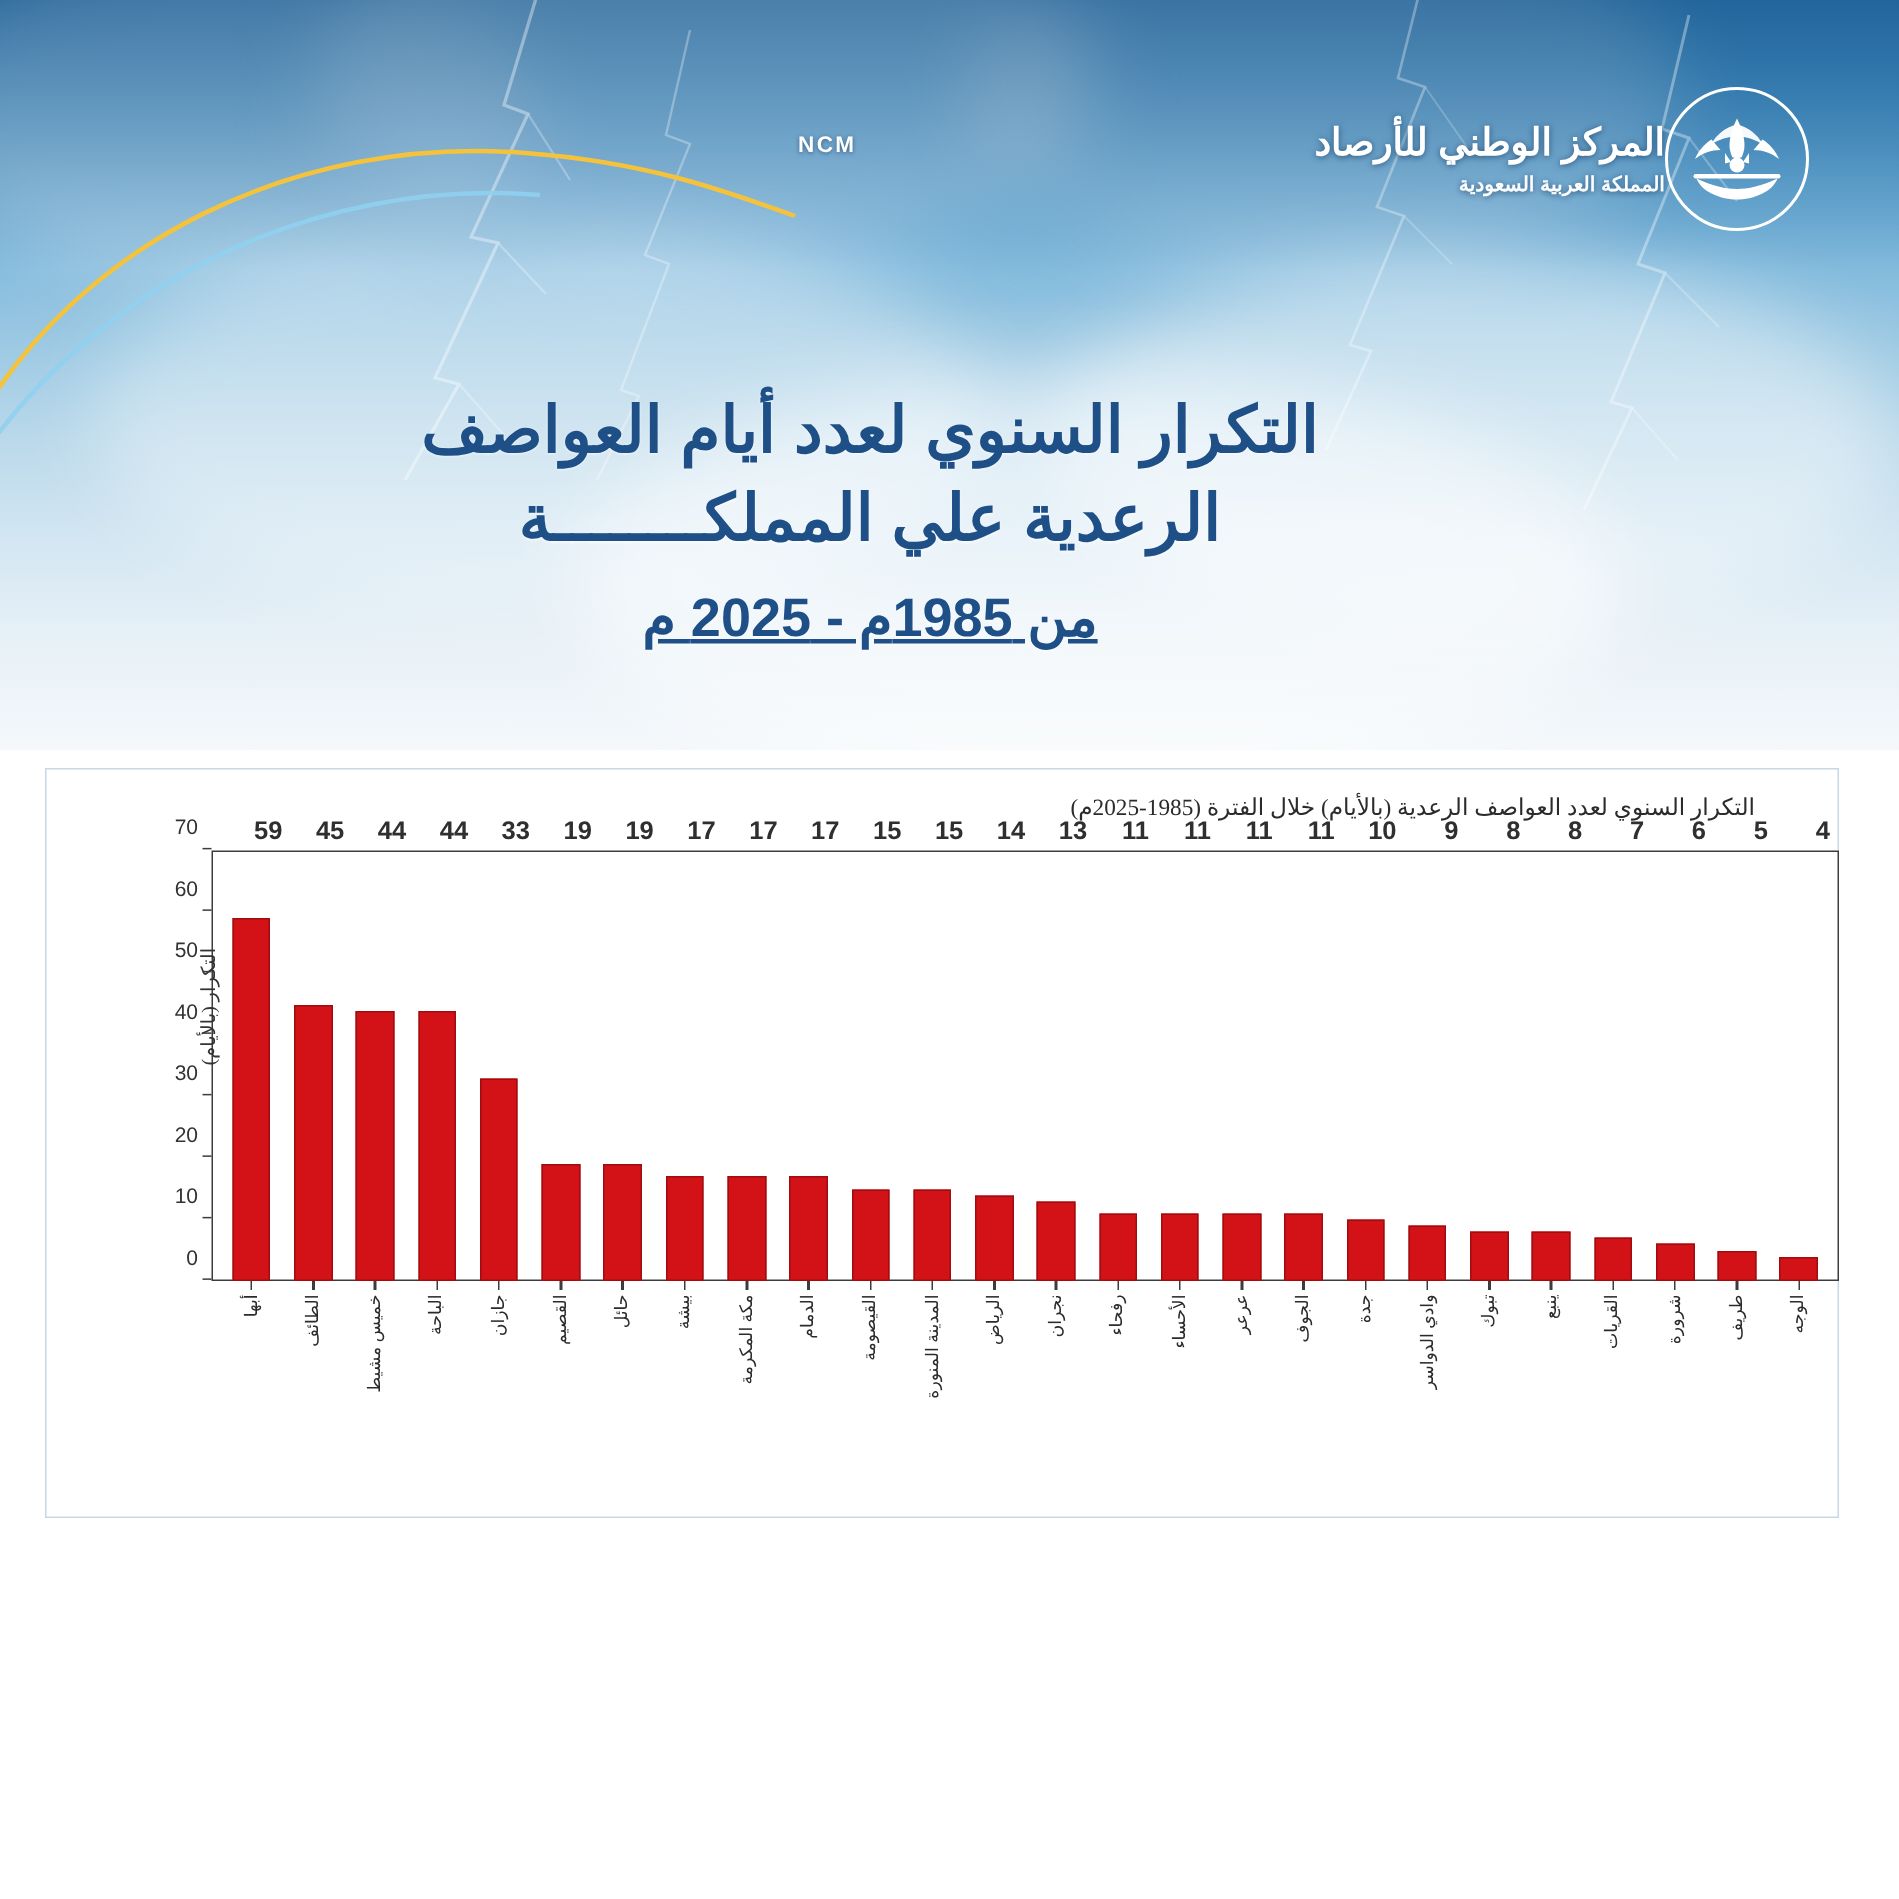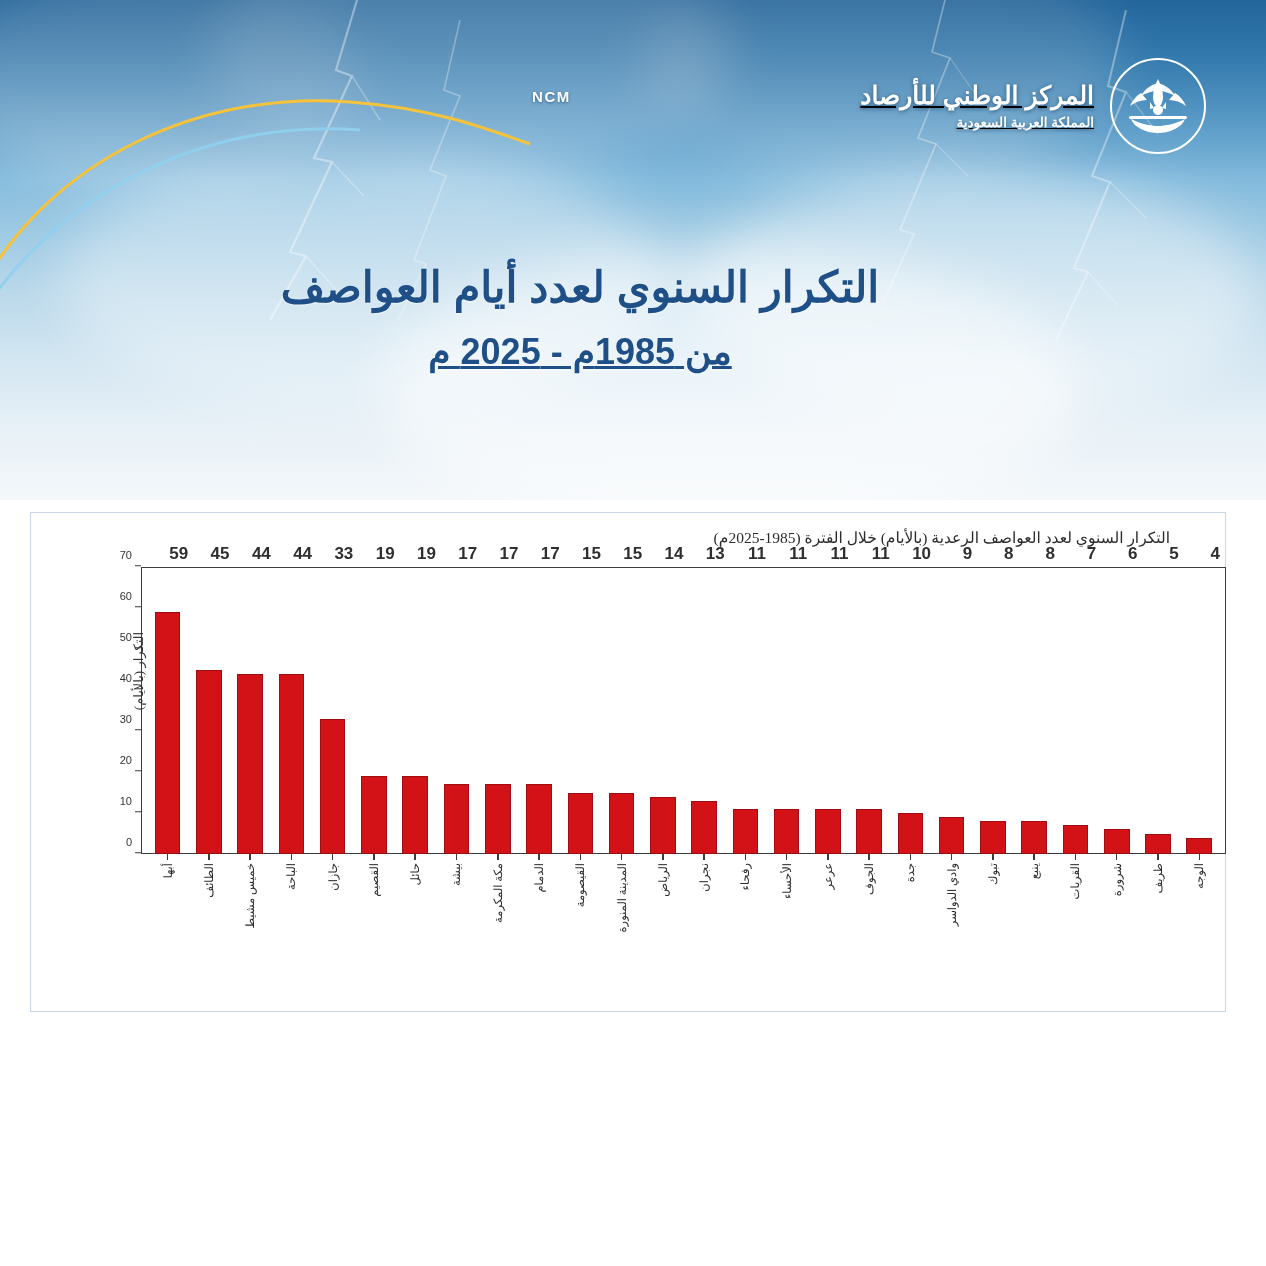--- a/index.html
+++ b/index.html
@@ -34,21 +34,21 @@
 
   .swoosh{position:absolute;left:-10px;top:40px;width:600px;height:280px;}
 
   .ncm-mark{
     position:absolute;left:532px;top:88px;
     color:#ffffff;font-size:15px;letter-spacing:1.6px;font-weight:700;
     text-shadow:0 1px 3px rgba(0,40,80,.55);
   }
 
   
-  .brand{position:absolute;right:60px;top:58px;display:flex;align-items:center;gap:16px;text-decoration:underline;}
+  .brand{position:absolute;right:60px;top:58px;display:flex;align-items:center;}
   .brand-text{text-align:right;direction:rtl;color:#ffffff;text-shadow:0 1px 4px rgba(0,40,80,.6);}
   .brand-ar{font-size:25px;font-weight:700;line-height:1.15;letter-spacing:.3px;}
   .brand-en{font-size:17px;font-weight:700;line-height:1.25;letter-spacing:.6px;direction:ltr;
     border-bottom:1.5px solid rgba(255,255,255,.85);padding-bottom:4px;margin-top:1px;}
   .brand-ksa{font-size:13.5px;font-weight:600;line-height:1.2;margin-top:5px;opacity:.97;}
   .emblem{width:92px;height:92px;border-radius:50%;border:2.5px solid #fff;
     display:flex;align-items:center;justify-content:center;flex:0 0 auto;}
 
   
   .title-wrap{position:absolute;left:0;top:258px;width:1160px;text-align:center;direction:rtl;}
@@ -78,21 +78,21 @@
   .plot-frame{position:absolute;left:0;top:0;width:100%;height:100%;
     border:1.5px solid #3c3c3c;box-sizing:border-box;background:#fff;}
 
   .ylab{
     position:absolute;left:-82px;top:96px;width:160px;
     transform:rotate(-90deg);transform-origin:center center;
     text-align:center;direction:rtl;font-size:13px;color:#333;
     font-family:"Liberation Serif", serif;
   }
   .ytick{position:absolute;right:calc(100% + 9px);transform:translateY(-50%);
-    font-size:11px;color:#333;font-family:"Liberation Sans",sans-serif;white-space:nowrap;}
+    font-size:14px;color:#333;font-family:"Liberation Sans",sans-serif;white-space:nowrap;}
   .ytickmark{position:absolute;left:-6px;width:6px;height:1.5px;background:#3c3c3c;transform:translateY(-50%);}
 
   .bars{position:absolute;left:0;bottom:0;width:100%;height:100%;
     display:flex;align-items:flex-end;justify-content:space-around;padding:0 6px;box-sizing:border-box;}
   .barcell{position:relative;flex:1 1 0;height:100%;display:flex;flex-direction:column;
     justify-content:flex-end;align-items:center;}
   .bar{width:62%;background:#d21216;border:1px solid #a00d11;box-sizing:border-box;}
   .barval{position:absolute;bottom:100%;left:0;right:0;text-align:right;
     font-size:17px;font-weight:700;color:#2f2f2f;margin-bottom:3px;
     font-family:"Liberation Sans",sans-serif;}
@@ -178,20 +178,21 @@
             <path d="M10 50 c10 5 20 7 27 7 c7 0 17 -2 27 -7 c-2 5 -6 8 -10 10 c-6 3 -12 4 -17 4 c-5 0 -11 -1 -17 -4 c-4 -2 -8 -5 -10 -10 z"></path>
             <rect x="8" y="47" width="58" height="3" rx="1.5"></rect>
           </g>
         </svg>
       </div>
     </div>
   </div>
 
   <div class="title-wrap">
     <div class="title-main">التكرار السنوي لعدد أيام العواصف</div>
+    <div class="title-main">الرعدية علي المملكــــــــة</div>
     <div class="title-sub">من 1985م - 2025 م</div>
   </div>
 
   <div class="card">
     <div class="chart-title">التكرار السنوي لعدد العواصف الرعدية (بالأيام) خلال الفترة (1985-2025م)</div>
 
     <div class="plot-area">
       <div class="plot-frame"></div>
       <div class="ylab">التكرار (بالأيام)</div>
       <div id="yticks">

